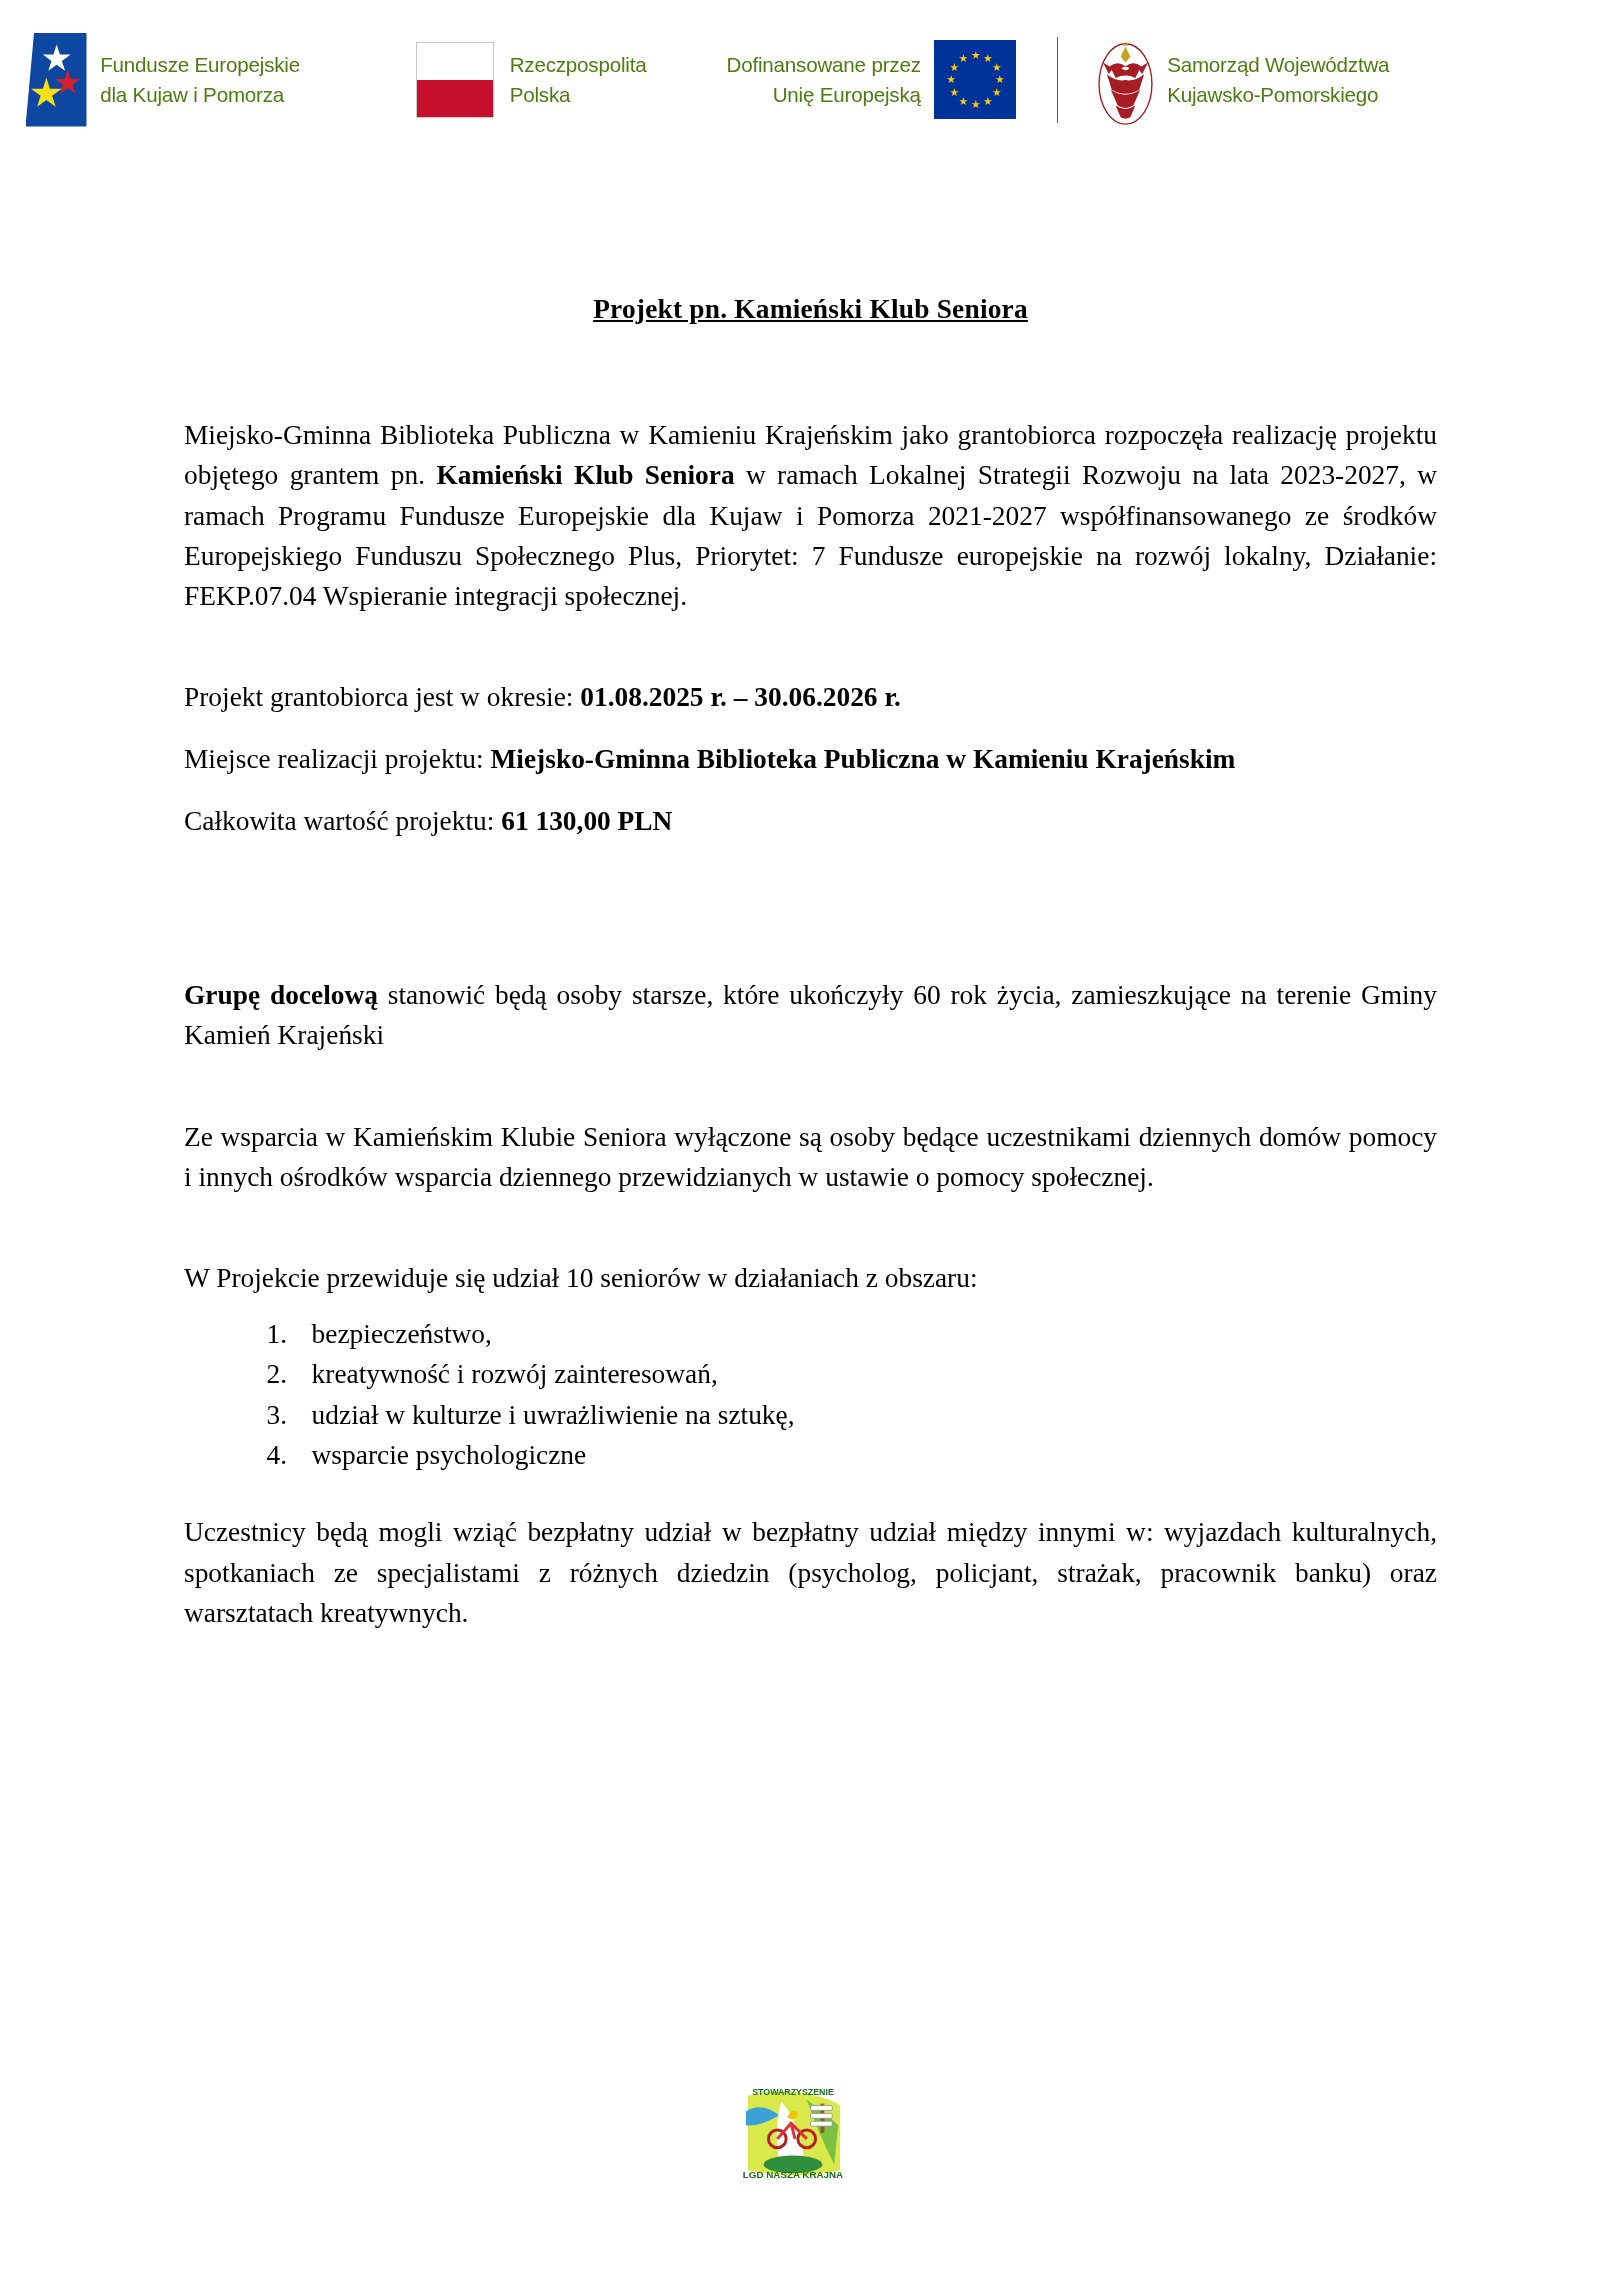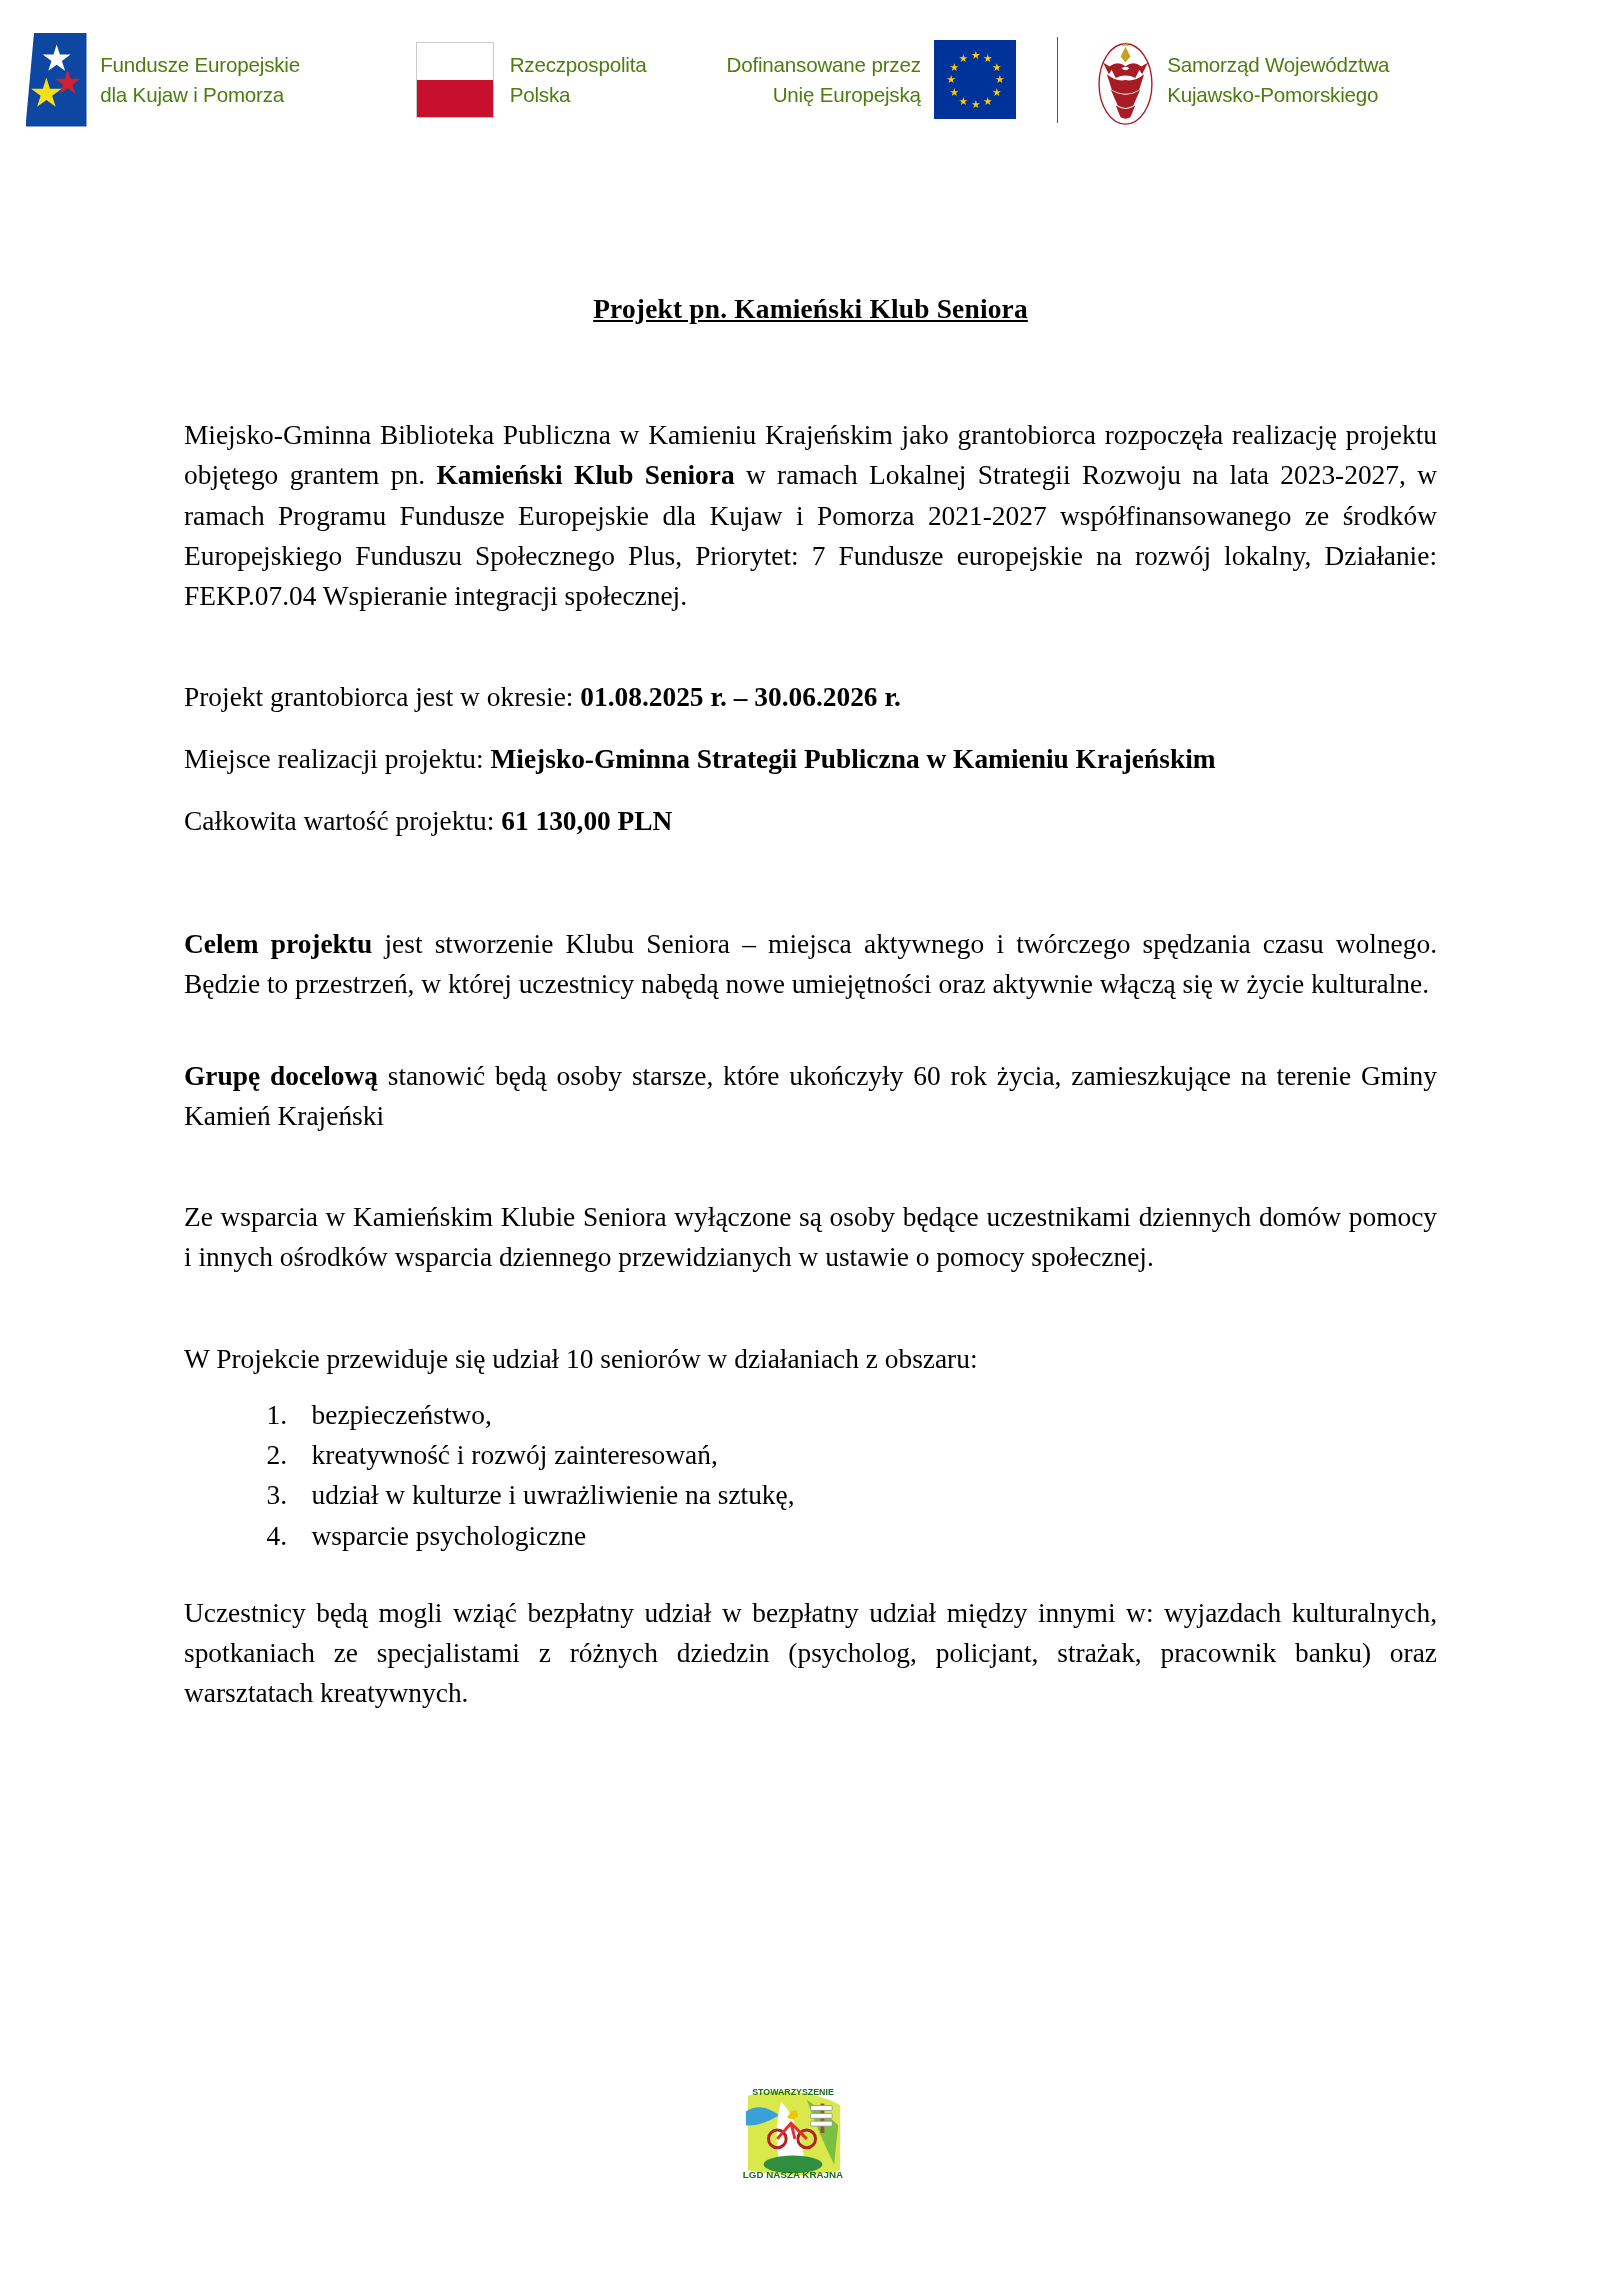--- a/index.html
+++ b/index.html
@@ -255,32 +255,31 @@
   <h1 class="doc-title">Projekt pn. Kamieński Klub Seniora</h1>
 
   <p class="para"><span>Miejsko-Gminna Biblioteka Publiczna w Kamieniu Krajeńskim jako grantobiorca rozpoczęła realizację projektu objętego grantem pn. </span><span class="b">Kamieński Klub Seniora</span><span> w ramach Lokalnej Strategii Rozwoju na lata 2023-2027, w ramach Programu Fundusze Europejskie dla Kujaw i Pomorza 2021-2027 współfinansowanego ze środków Europejskiego Funduszu Społecznego Plus, Priorytet: 7 Fundusze europejskie na rozwój lokalny, Działanie: FEKP.07.04 Wspieranie integracji społecznej.</span></p>
 
   <div class="gap-xl"></div>
 
   <p class="para"><span>Projekt grantobiorca jest w okresie: </span><span class="b">01.08.2025 r. – 30.06.2026 r.</span></p>
 
   <div class="gap-sm"></div>
 
-  <p class="para"><span>Miejsce realizacji projektu: </span><span class="b">Miejsko-Gminna Strategii Publiczna w Kamieniu Krajeńskim</span></p>
+  <p class="para"><span>Miejsce realizacji projektu: </span><span class="b">Miejsko-Gminna Biblioteka Publiczna w Kamieniu Krajeńskim</span></p>
 
   <div class="gap-sm"></div>
 
   <p class="para"><span>Całkowita wartość projektu: </span><span class="b">61 130,00 PLN</span></p>
 
   <div class="gap-sm"></div>
 
 
   <div class="gap-xl"></div>
 
-  <p class="para"><span class="b">Celem projektu</span><span> jest stworzenie Klubu Seniora – miejsca aktywnego i twórczego spędzania czasu wolnego. Będzie to przestrzeń, w której uczestnicy nabędą nowe umiejętności oraz aktywnie włączą się w życie kulturalne.</span></p>
 
   <div class="gap-lg"></div>
 
   <p class="para"><span class="b">Grupę docelową</span><span> stanowić będą osoby starsze, które ukończyły 60 rok życia, zamieszkujące na terenie Gminy Kamień Krajeński</span></p>
 
   <div class="gap-xl"></div>
 
   <p class="para">Ze wsparcia w Kamieńskim Klubie Seniora wyłączone są osoby będące uczestnikami dziennych domów pomocy i innych ośrodków wsparcia dziennego przewidzianych w ustawie o pomocy społecznej.</p>
 
   <div class="gap-xl"></div>

